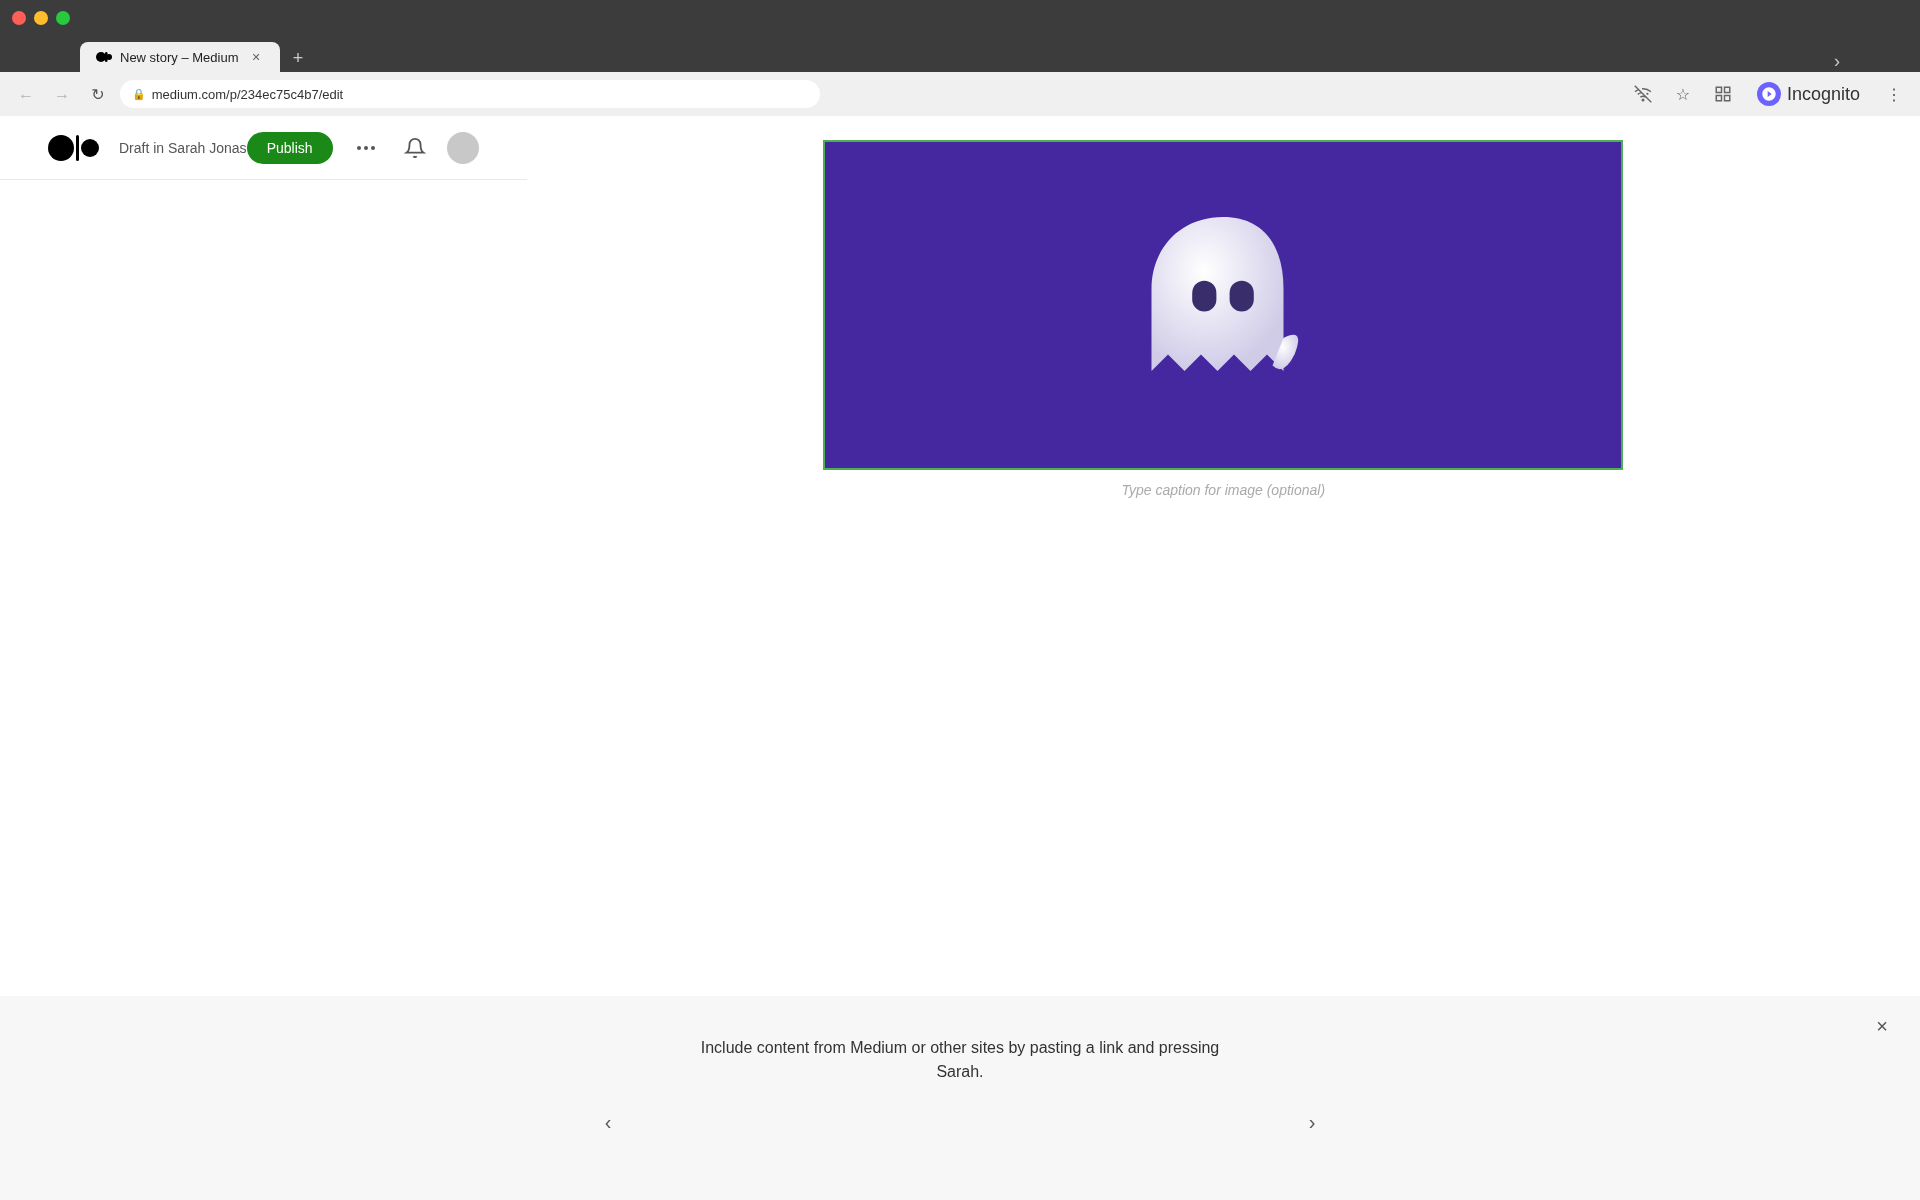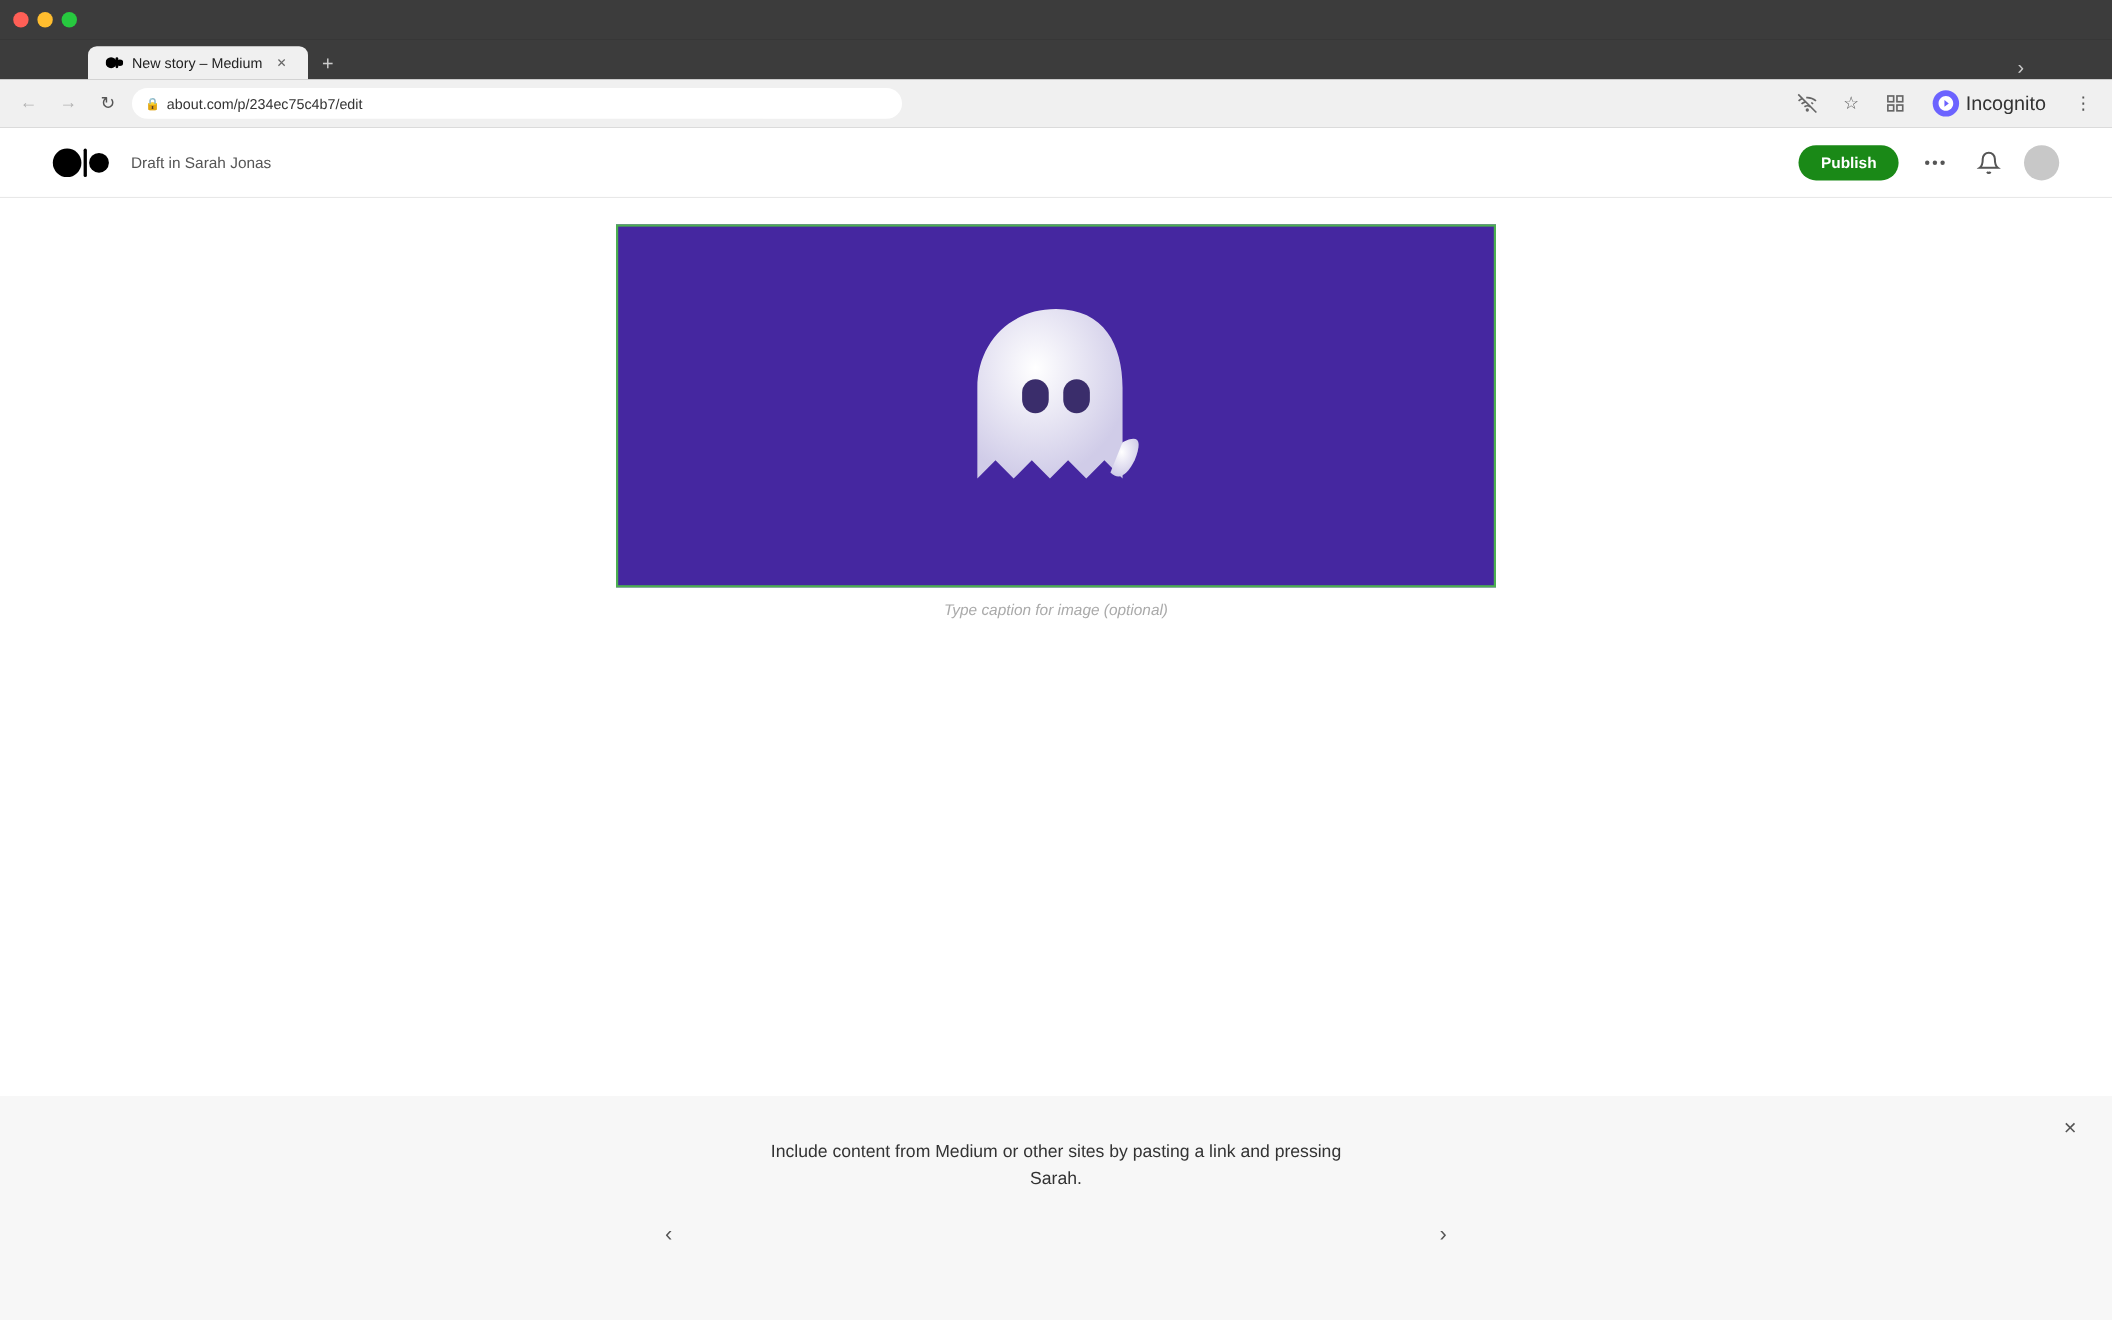--- a/index.html
+++ b/index.html
@@ -181,21 +181,21 @@
       justify-content: center;
       color: white;
       font-size: 11px;
     }
 
     
     .page-content {
       background: #fff;
       height: calc(1200px - 116px);
       display: flex;
-      flex-direction: column;
+      flex-direction: row;
     }
 
     
     .medium-header {
       display: flex;
       align-items: center;
       padding: 0 48px;
       height: 64px;
       border-bottom: 1px solid #e8e8e8;
       position: relative;
@@ -247,21 +247,21 @@
       margin-left: auto;
     }
 
     .publish-btn {
       background: #1a8917;
       color: #fff;
       border: none;
       border-radius: 20px;
       padding: 8px 20px;
       font-size: 14px;
-      font-weight: 700;
+      font-weight: 400;
       cursor: pointer;
     }
 
     .more-btn {
       color: #555;
       font-size: 20px;
       cursor: pointer;
       display: flex;
       align-items: center;
       gap: 3px;
@@ -433,21 +433,21 @@
     <div style="margin-left:auto; color:#ccc; font-size:18px; display:flex; align-items:center;">›</div>
   </div>
 
   <div class="address-bar">
     <div class="nav-btn disabled">←</div>
     <div class="nav-btn disabled">→</div>
     <div class="nav-btn">↻</div>
 
     <div class="url-bar">
       <span class="lock-icon">🔒</span>
-      <span style="font-size:13px;color:#333;">about.com/p/234ec75c4b7/edit</span>
+      <span style="font-size:13px;color:#333;">medium.com/p/234ec75c4b7/edit</span>
     </div>
 
     <div class="address-actions">
       <div class="address-action-btn">
         <svg width="18" height="18" viewBox="0 0 24 24" fill="none" stroke="#666" stroke-width="2">
           <line x1="1" y1="1" x2="23" y2="23"></line>
           <path d="M16.72 11.06A10.94 10.94 0 0 1 19 12.55"></path>
           <path d="M5 12.55a10.94 10.94 0 0 1 5.17-2.39"></path>
           <path d="M10.71 5.05A16 16 0 0 1 22.56 9"></path>
           <path d="M1.42 9a15.91 15.91 0 0 1 4.7-2.88"></path>

